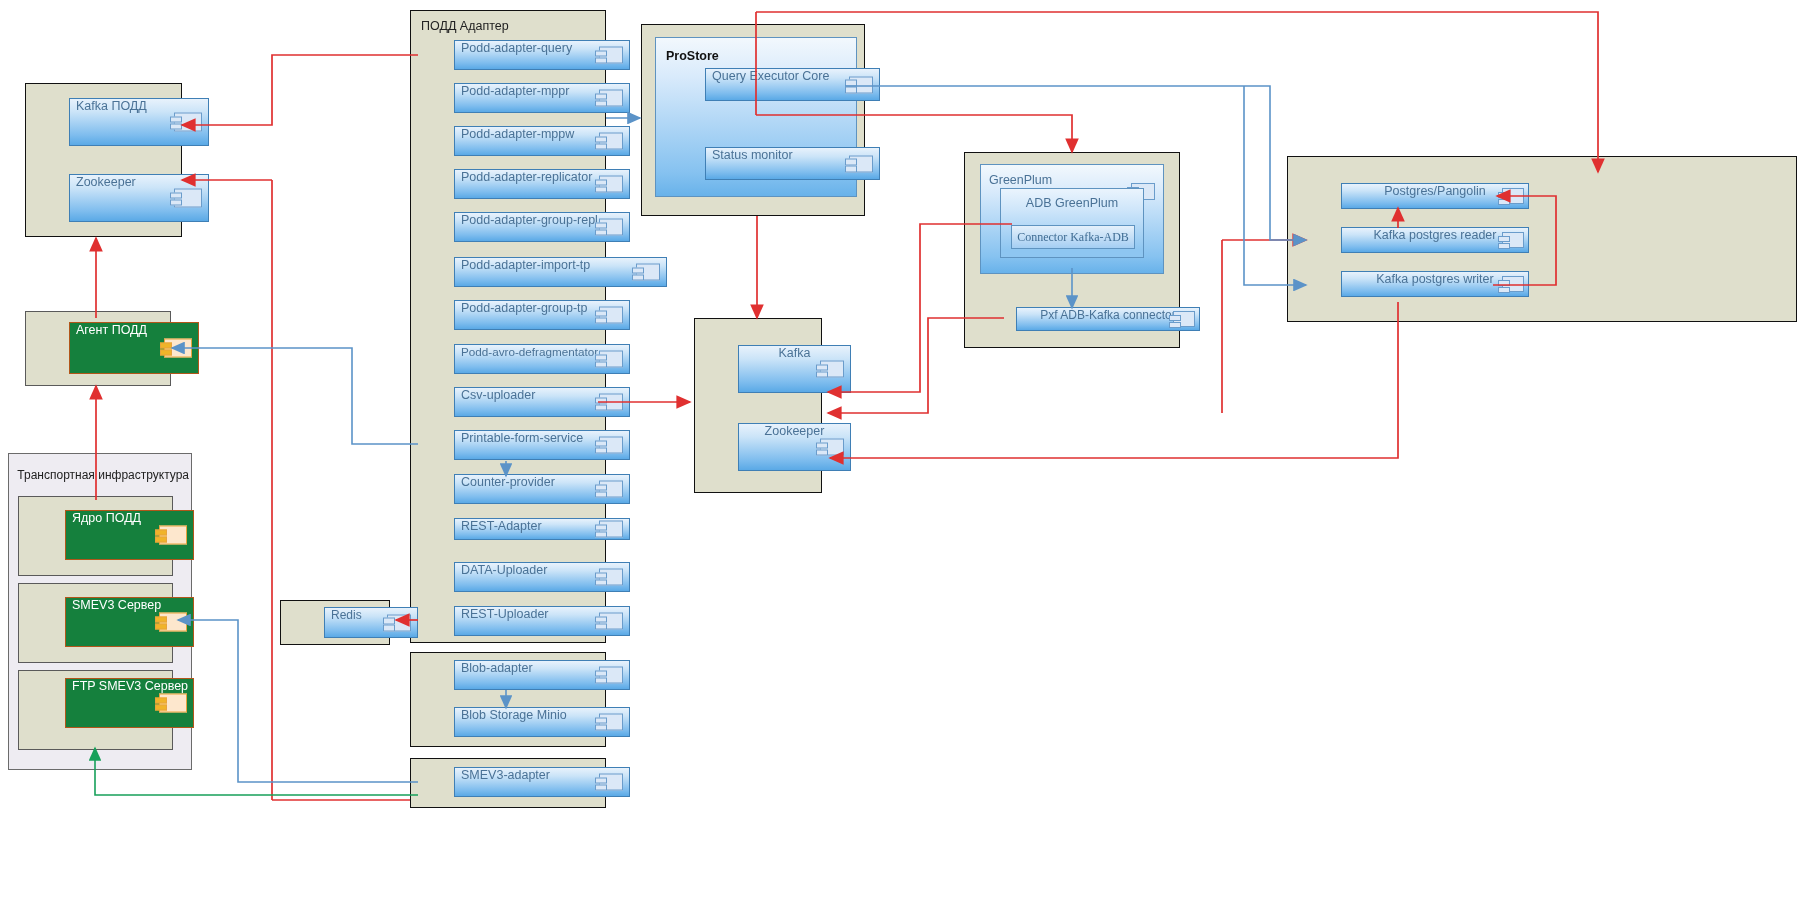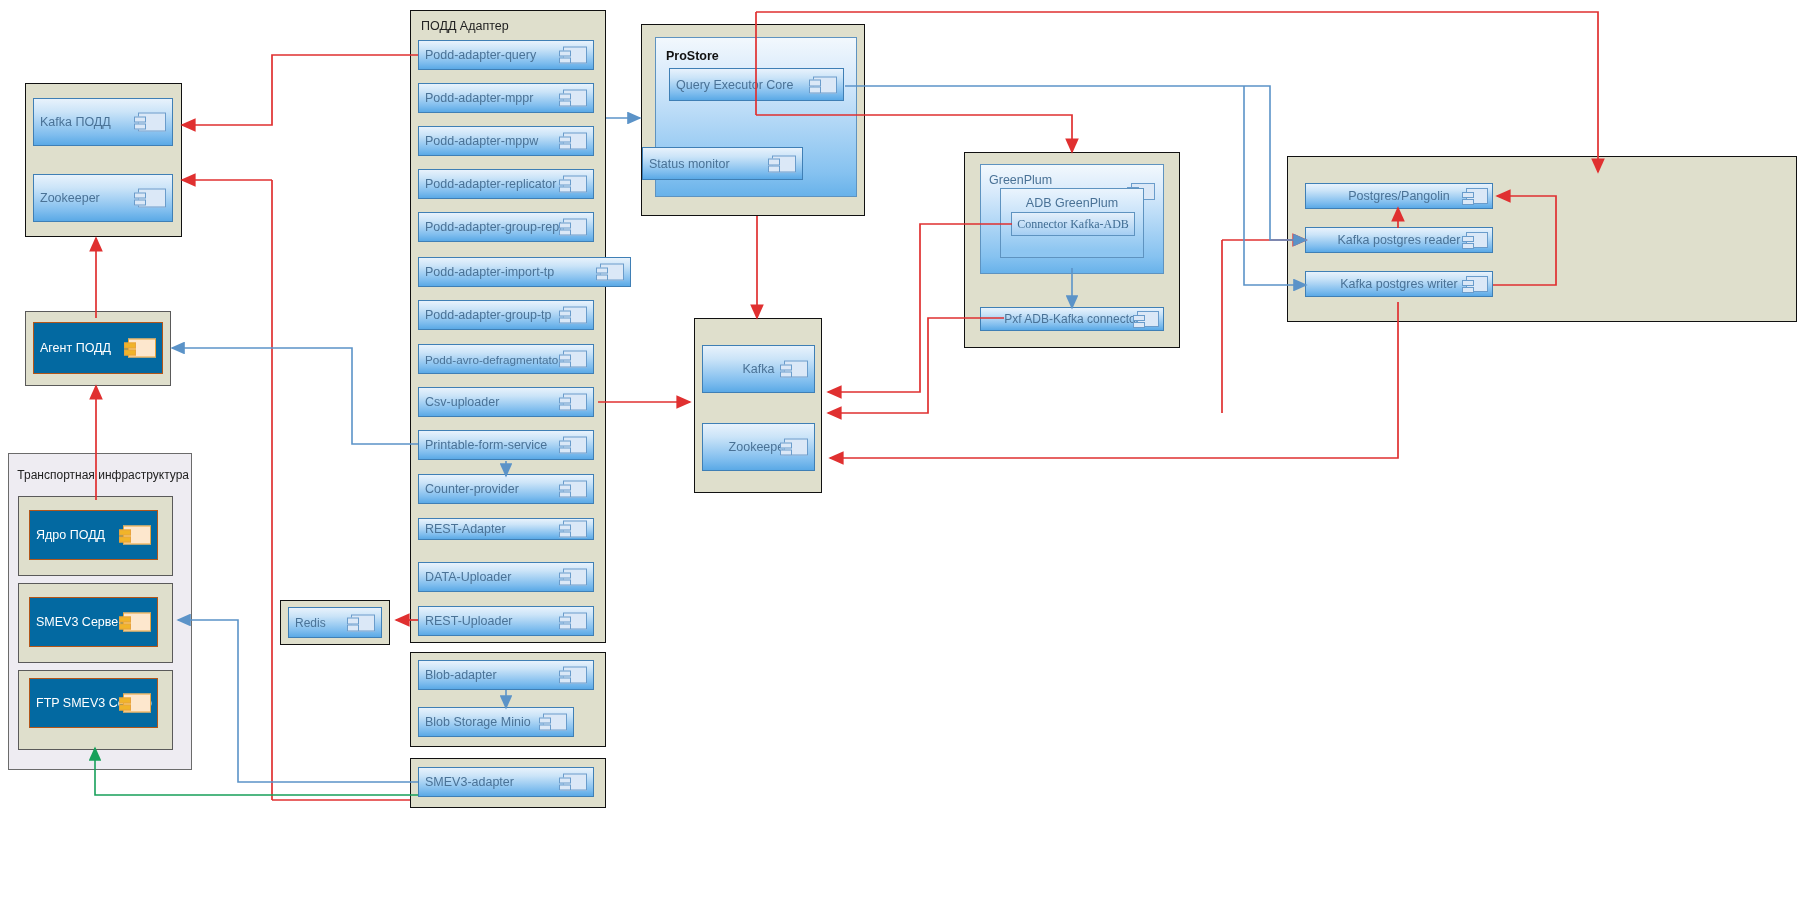--- a/index.html
+++ b/index.html
@@ -27,30 +27,31 @@
   }
   .server-title.centered{left:0;right:2px;text-align:right;}
 
   
   .svc{
     position:absolute;box-sizing:border-box;
     background:linear-gradient(to bottom,#e8f2fc 0%,#cbe4f8 28%,#7fbdee 78%,#5aa9e6 100%);
     border:1px solid #3f7fb5;
     color:#4a7296;
     font-size:12.5px;
-    display:flex;align-items:center;
+    display:flex;align-items:flex-start;
     padding-left:6px;
     z-index:3;
+    margin-left:36px;
   }
   .svc.ctr{justify-content:center;padding-left:0;}
   .svc .lbl{white-space:nowrap;}
 
   
   .svc.orange{
-    background:#0369a1;
+    background:#15803d;
     border:1px solid #b2561a;
     color:#ffffff;
   }
 
   
   .cmp-ico{
     position:absolute;right:6px;top:50%;transform:translateY(-50%);
     width:26px;height:17px;
     background:#dbe8f7;border:1px solid #6a9ccb;
   }
@@ -75,20 +76,21 @@
   .panel-label.bold{color:#111;font-weight:bold;}
   .panel-label.ctr{left:0;right:0;text-align:center;}
 
   .inner-box{
     position:absolute;box-sizing:border-box;
     background:linear-gradient(to bottom,#eaf4fd 0%,#cfe6fa 30%,#8ec6f1 90%);
     border:1px solid #5e93c0;z-index:4;
   }
   .inner-box.flat{
     background:linear-gradient(to bottom,#e4f0fb 0%,#bfdcf6 60%,#a4cef3 100%);
+    margin-top:13px;
   }
   .inner-box .txt{
     position:absolute;left:0;right:0;top:50%;transform:translateY(-50%);
     text-align:center;font-size:13px;color:#3f6c93;
     font-family:"Liberation Serif","DejaVu Serif",serif;white-space:nowrap;
   }
 
   
   .legend{position:absolute;z-index:6;}
   .legend-title{font-size:15px;color:#222;text-align:center;}
@@ -294,40 +296,40 @@
   <div class="svc" style="left:418px;top:606px;width:176px;height:30px;">
       <span class="lbl">REST-Uploader</span>
       <span class="cmp-ico" style="width:22px;height:15px;"></span>
     </div>
 
   <div class="server" style="left:410px;top:652px;width:196px;height:95px;"></div>
   <div class="svc" style="left:418px;top:660px;width:176px;height:30px;">
       <span class="lbl">Blob-adapter</span>
       <span class="cmp-ico" style="width:22px;height:15px;"></span>
     </div>
-  <div class="svc" style="left:418px;top:707px;width:156px;height:30px;">
+  <div class="svc" style="left:418px;top:707px;width:176px;height:30px;">
       <span class="lbl">Blob Storage Minio</span>
       <span class="cmp-ico" style="width:22px;height:15px;"></span>
     </div>
 
   <div class="server" style="left:410px;top:758px;width:196px;height:50px;"></div>
   <div class="svc" style="left:418px;top:767px;width:176px;height:30px;">
       <span class="lbl">SMEV3-adapter</span>
       <span class="cmp-ico" style="width:22px;height:15px;"></span>
     </div>
 
   <div class="server" style="left:641px;top:24px;width:224px;height:192px;"></div>
   <div class="panel-blue" style="left:655px;top:37px;width:202px;height:160px;">
     <div class="panel-label bold" style="left:10px;top:11px;">ProStore</div>
   </div>
   <div class="svc" style="left:669px;top:68px;width:175px;height:33px;">
     <span class="lbl">Query Executor Core</span>
     <span class="cmp-ico" style="width:22px;height:15px;"></span>
   </div>
-  <div class="svc" style="left:642px;top:147px;width:161px;height:33px;">
+  <div class="svc" style="left:669px;top:147px;width:175px;height:33px;">
     <span class="lbl">Status monitor</span>
     <span class="cmp-ico" style="width:22px;height:15px;"></span>
   </div>
 
   <div class="server" style="left:694px;top:318px;width:128px;height:175px;"></div>
   <div class="svc ctr" style="left:702px;top:345px;width:113px;height:48px;">
     <span class="lbl">Kafka</span>
     <span class="cmp-ico" style="width:22px;height:15px;"></span>
   </div>
   <div class="svc ctr" style="left:702px;top:423px;width:113px;height:48px;">

